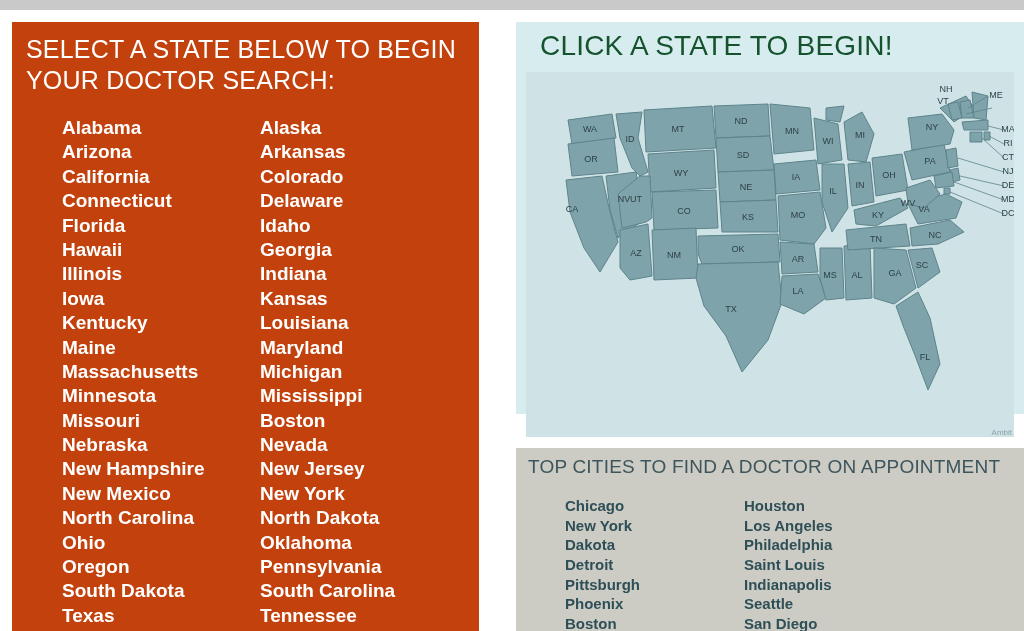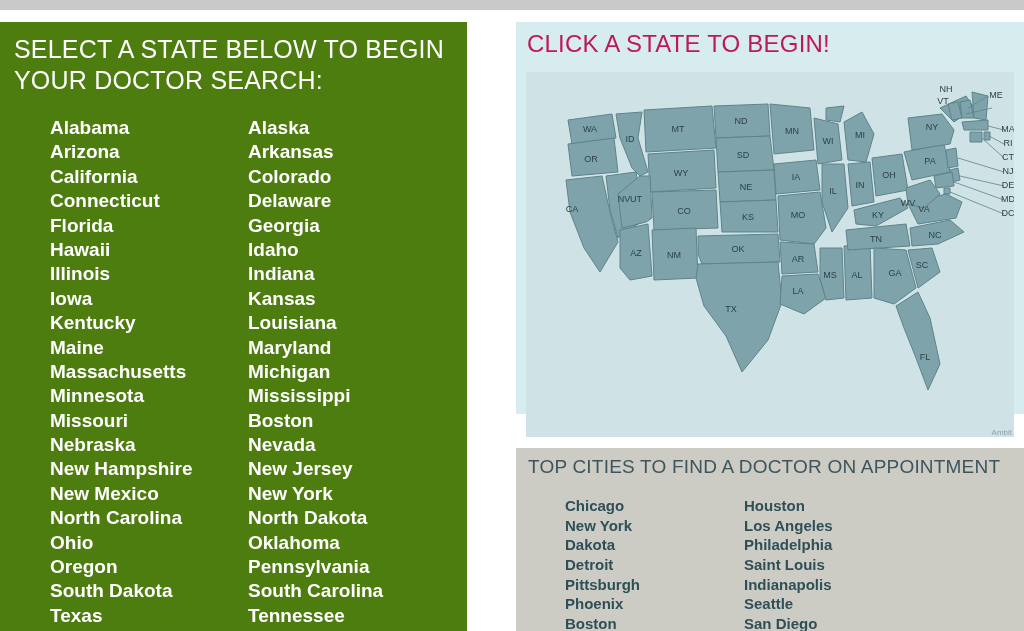--- a/index.html
+++ b/index.html
@@ -7,22 +7,22 @@
     width:1024px;height:631px;overflow:hidden;
     background:#ffffff;
     font-family:"Liberation Sans", sans-serif;
   }
   .topbar{
     position:absolute;left:0;top:0;width:1024px;height:10px;
     background:#c9c9c9;
   }
   
   .left-panel{
-    position:absolute;left:0;top:22px;width:467px;height:609px;
-    background:#4d7c0f;
+    position:absolute;left:12px;top:22px;width:467px;height:609px;
+    background:#c2410c;
   }
   .left-heading{
     position:absolute;left:14px;top:12px;width:470px;
     color:#ffffff;
     font-size:25px;
     line-height:31px;
     letter-spacing:0.2px;
     font-weight:400;
   }
   .state-cols{
@@ -40,23 +40,23 @@
     line-height:24.4px;
     height:24.4px;
     white-space:nowrap;
   }
   
   .map-panel{
     position:absolute;left:516px;top:22px;width:508px;height:392px;
     background:#d7ecef;
   }
   .map-title{
-    position:absolute;left:11px;top:8px;
-    color:#be185d;
-    font-size:24px;
+    position:absolute;left:24px;top:8px;
+    color:#14532d;
+    font-size:28px;
     font-weight:400;
     letter-spacing:0.2px;
     white-space:nowrap;
   }
   .map-box{
     position:absolute;left:10px;top:50px;width:488px;height:365px;
     background:#cfe3e6;
     overflow:hidden;
   }
   .map-svg{
@@ -128,22 +128,22 @@
         <div class="state-item">Ohio</div>
         <div class="state-item">Oregon</div>
         <div class="state-item">South Dakota</div>
         <div class="state-item">Texas</div>
       </div>
     <div class="state-col col-b">
         <div class="state-item">Alaska</div>
         <div class="state-item">Arkansas</div>
         <div class="state-item">Colorado</div>
         <div class="state-item">Delaware</div>
+        <div class="state-item">Idaho</div>
         <div class="state-item">Georgia</div>
-        <div class="state-item">Idaho</div>
         <div class="state-item">Indiana</div>
         <div class="state-item">Kansas</div>
         <div class="state-item">Louisiana</div>
         <div class="state-item">Maryland</div>
         <div class="state-item">Michigan</div>
         <div class="state-item">Mississippi</div>
         <div class="state-item">Boston</div>
         <div class="state-item">Nevada</div>
         <div class="state-item">New Jersey</div>
         <div class="state-item">New York</div>

